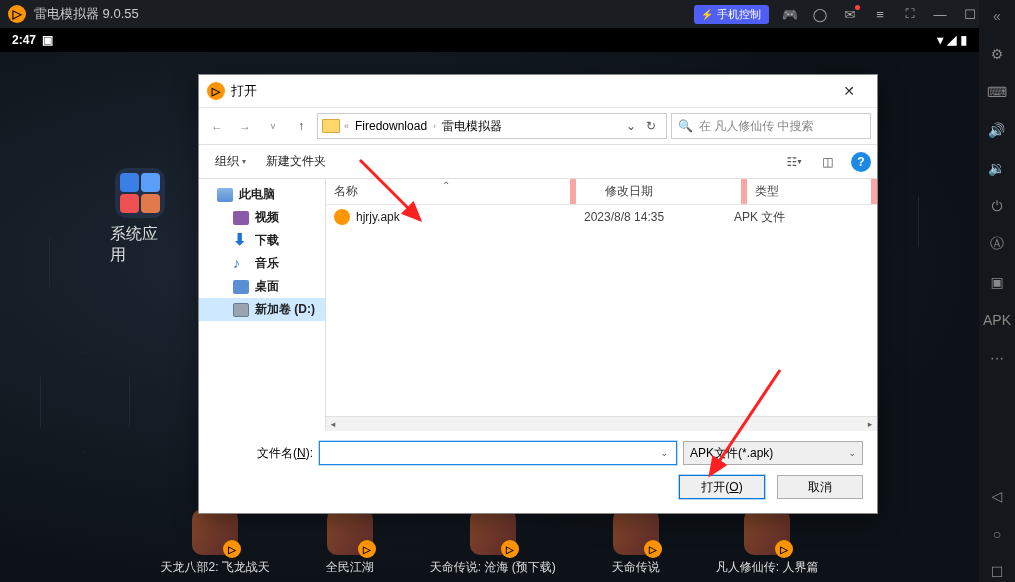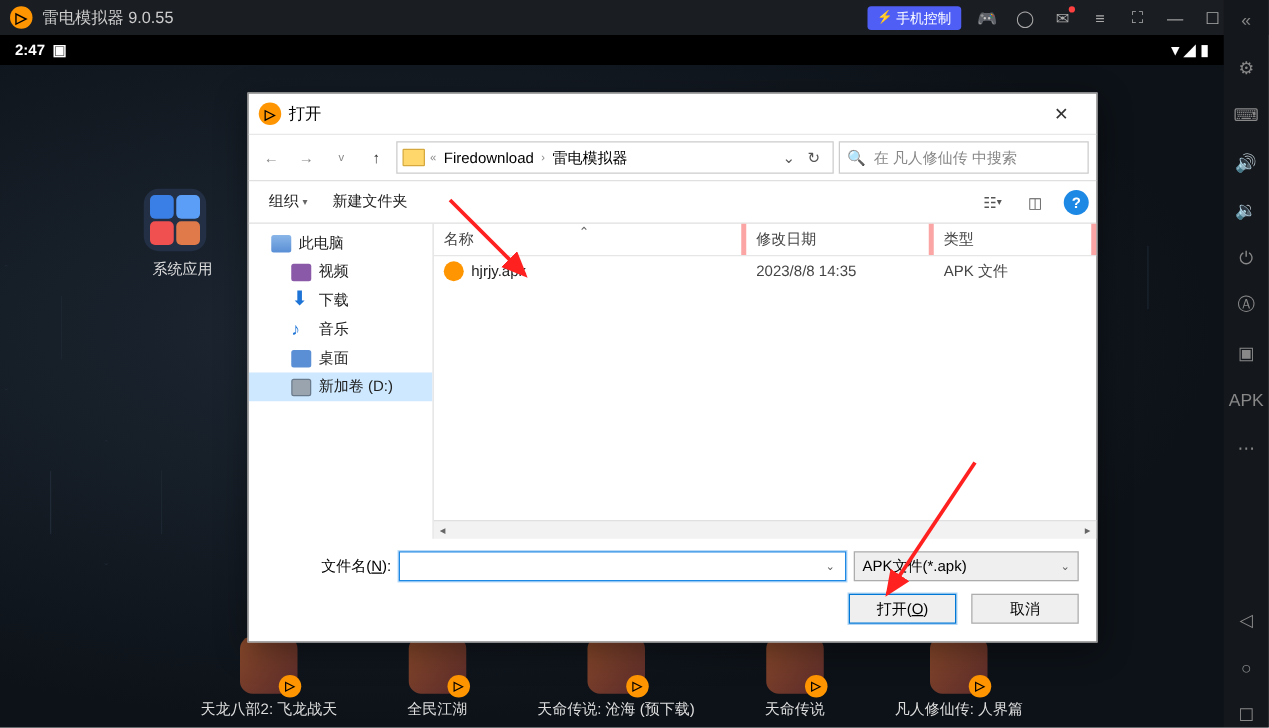--- a/index.html
+++ b/index.html
@@ -22,21 +22,21 @@
   .rside .sep{flex:1;}
   
   
   .android-status { position: absolute; top: 28px; left: 0; right: 36px; height: 24px; background: #000; color: #fff; display:flex; align-items:center; padding: 0 12px; font-size: 12px; font-weight:bold;}
   .android-status .asl{display:flex;gap:6px;align-items:center;}
   .android-status .asr{margin-left:auto;display:flex;gap:4px;align-items:center;}
   
   
   .desk { position: absolute; top: 52px; left: 0; right: 36px; bottom: 0; background: radial-gradient(ellipse at 30% 40%, #1d2733 0%, #0d1218 70%); }
   .hex{ position:absolute; width:90px;height:100px; border:1px solid #1f2a36; clip-path: polygon(50% 0,100% 25%,100% 75%,50% 100%,0 75%,0 25%);}
-  .desk-icon{ position:absolute; left:110px; top:99px; width:60px; text-align:right; color:#ddd; font-size:12px;}
+  .desk-icon{ position:absolute; left:110px; top:116px; width:60px; text-align:left; color:#ddd; font-size:16px;}
   .desk-icon .dibox{width:50px;height:50px;border-radius:12px;background:#222f44;margin:0 auto 6px;display:grid;grid-template-columns:1fr 1fr;gap:2px;padding:5px;}
   .desk-icon .dibox span{border-radius:4px;}
   .desk-icon .dibox span:nth-child(1){background:#3a7fe6;}
   .desk-icon .dibox span:nth-child(2){background:#5a9ef7;}
   .desk-icon .dibox span:nth-child(3){background:#f05050;}
   .desk-icon .dibox span:nth-child(4){background:#e07a4a;}
   
   
   .dock{position:absolute; bottom:6px; left:0;right:0; display:flex; justify-content:center; gap:56px;}
   .dock .ditem{ text-align:center; color:#ddd; font-size:12px;}
@@ -61,40 +61,40 @@
   .search{ width:200px; height:26px; border:1px solid #ccc; display:flex; align-items:center; padding:0 6px; gap:6px; color:#888;}
   
   .dlg-tools{height:34px;border-bottom:1px solid #e0e0e0;display:flex;align-items:center;padding:0 6px;font-size:12px;}
   .tool{padding:4px 10px;display:flex;align-items:center;gap:3px;color:#222;}
   .tool .dd{font-size:8px;color:#666;}
   .tools-r{margin-left:auto;display:flex;gap:12px;align-items:center;}
   .viewbtn{width:22px;height:20px;display:flex;align-items:center;justify-content:center;color:#555;}
   .helpbtn{width:20px;height:20px;border-radius:50%;background:#1e88e5;color:#fff;display:flex;align-items:center;justify-content:center;font-size:12px;font-weight:bold;}
   
   .dlg-body{flex:1;display:flex;min-height:0;}
-  .tree{width:148px;border-right:1px solid #e0e0e0;overflow:auto;padding:4px 0;font-size:12px;}
+  .tree{width:127px;border-right:1px solid #e0e0e0;overflow:auto;padding:4px 0;font-size:12px;font-weight:bold;}
   .tnode{display:flex;align-items:center;gap:6px;padding:3px 6px 3px 18px;color:#222;}
   .tnode.sub{padding-left:34px;}
   .tnode.sel{background:#cde8ff;}
   .ticon{width:16px;height:14px;flex:0 0 16px;}
   .ti-pc{background:linear-gradient(#8ab6e8,#5a8fd6);border-radius:2px;}
   .ti-3d{background:linear-gradient(#d6a062,#a06a32);border-radius:2px;}
   .ti-vid{background:#8a5aa8;border-radius:2px;}
   .ti-img{background:#5ac090;border-radius:2px;}
   .ti-doc{background:#8aa0b6;border-radius:2px;}
   .ti-dl{color:#1e74d6;font-size:16px;line-height:12px;}
   .ti-mus{color:#1e74d6;font-size:14px;line-height:12px;}
   .ti-dsk{background:#5a8fd6;border-radius:2px;}
   .ti-drv{background:#9aa4ae;border-radius:2px;border:1px solid #6a7a8a;}
   
   .flist{flex:1;display:flex;flex-direction:column;font-size:12px;}
   .fhdr{ display:flex; height:26px; align-items:center; border-bottom:1px solid #e6e6e6; color:#444; position:relative;}
-  .fhdr .col{padding:0 8px;border-right:4px solid #fca5a5;height:100%;display:flex;align-items:center;font-family:Liberation Serif, serif;}
+  .fhdr .col{padding:0 8px;border-right:6px solid #fca5a5;height:100%;display:flex;align-items:center;font-family:Liberation Serif, serif;}
   .fhdr .c-name{flex:0 0 250px;}
-  .fhdr .c-date{flex:0 0 150px;}
+  .fhdr .c-date{flex:0 0 150px;margin-left:21px;}
   .fhdr .c-type{flex:1;}
   .fhdr .sortm{position:absolute;left:116px;top:1px;font-size:10px;color:#666;}
   .frow{display:flex;height:24px;align-items:center;color:#222;}
   .frow .cell{padding:0 8px;}
   .frow .c-name{flex:0 0 250px;display:flex;align-items:center;gap:6px;}
   .frow .c-date{flex:0 0 150px;color:#444;}
   .frow .c-type{flex:1;color:#444;}
   .apkic{width:16px;height:16px;background:#ff9500;border-radius:50%;flex:0 0 16px;}
   .fscroll{height:15px;border-top:1px solid #e0e0e0;background:#f2f2f2;display:flex;}
   .fscroll .th{width:14px;display:flex;align-items:center;justify-content:center;color:#666;font-size:9px;}

